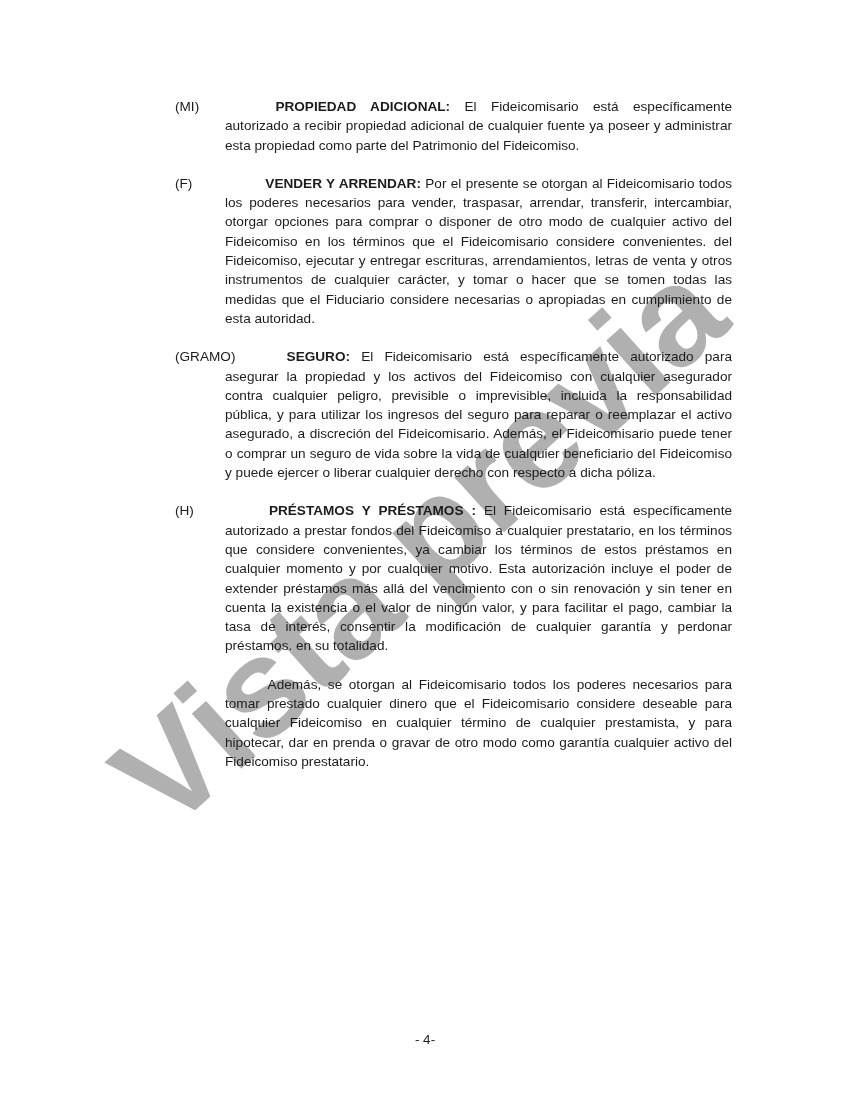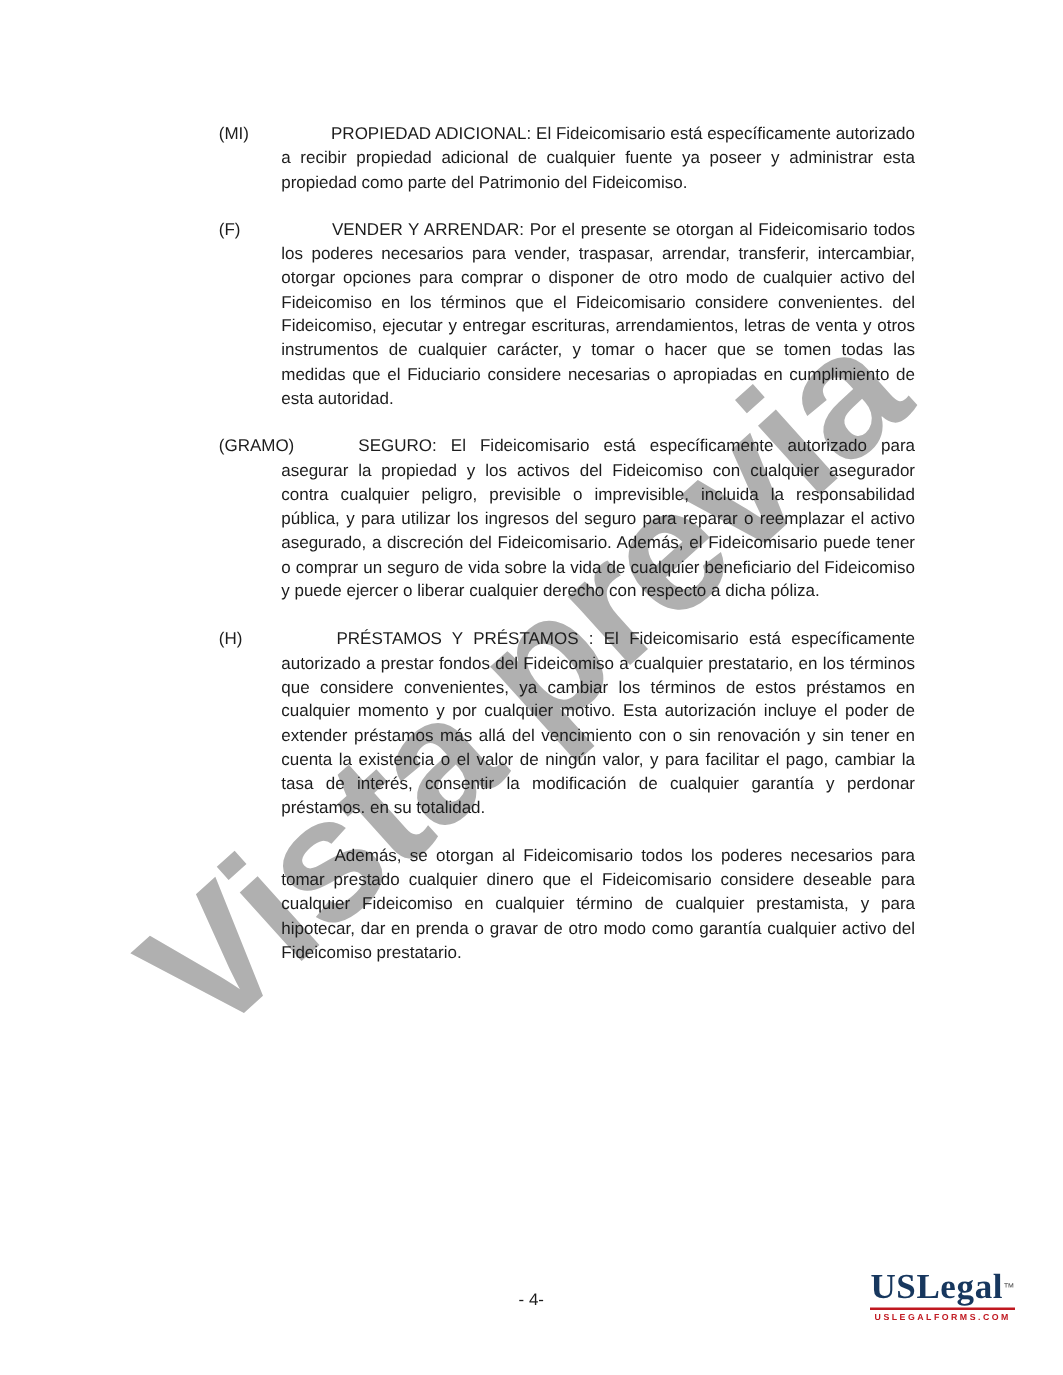--- a/index.html
+++ b/index.html
@@ -46,21 +46,21 @@
     text-indent: -50px;
     margin-bottom: 19px;
   }
   .para.force-justify-last { text-align-last: justify; }
   .label {
     display: inline-block;
     min-width: 46px;
     text-indent: 0;
     font-weight: normal;
   }
-  .heading { font-weight: normal; padding-left: 40px; }
+  .heading { font-weight: bold; padding-left: 40px; }
   
   .page-number {
     position: absolute;
     left: 0;
     right: 0;
     top: 1032px;
     text-align: center;
     font-size: 13.5px;
     z-index: 1;
   }
@@ -117,19 +117,14 @@
 
     <p class="para"><span class="label">(H)</span> <span class="heading">PRÉSTAMOS Y PRÉSTAMOS :</span> <span>El Fideicomisario está específicamente autorizado a prestar fondos del Fideicomiso a cualquier prestatario, en los términos que considere convenientes, ya cambiar los términos de estos préstamos en cualquier momento y por cualquier motivo. Esta autorización incluye el poder de extender préstamos más allá del vencimiento con o sin renovación y sin tener en cuenta la existencia o el valor de ningún valor, y para facilitar el pago, cambiar la tasa de interés, consentir la modificación de cualquier garantía y perdonar préstamos. en su totalidad.</span></p>
 
     <p class="para"><span class="label"></span> <span class="heading"></span> <span>Además, se otorgan al Fideicomisario todos los poderes necesarios para tomar prestado cualquier dinero que el Fideicomisario considere deseable para cualquier Fideicomiso en cualquier término de cualquier prestamista, y para hipotecar, dar en prenda o gravar de otro modo como garantía cualquier activo del Fideicomiso prestatario.</span></p>
 
 
   </div>
 
   <div class="page-number">- 4-</div>
 
-  <div class="logo">
-    <div class="logo-text"><span>US</span><span>Legal</span><span class="logo-tm">™</span></div>
-    <div class="logo-rule"></div>
-    <div class="logo-sub">USLEGALFORMS.COM</div>
-  </div>
 
 </div>
 
 </body></html>

